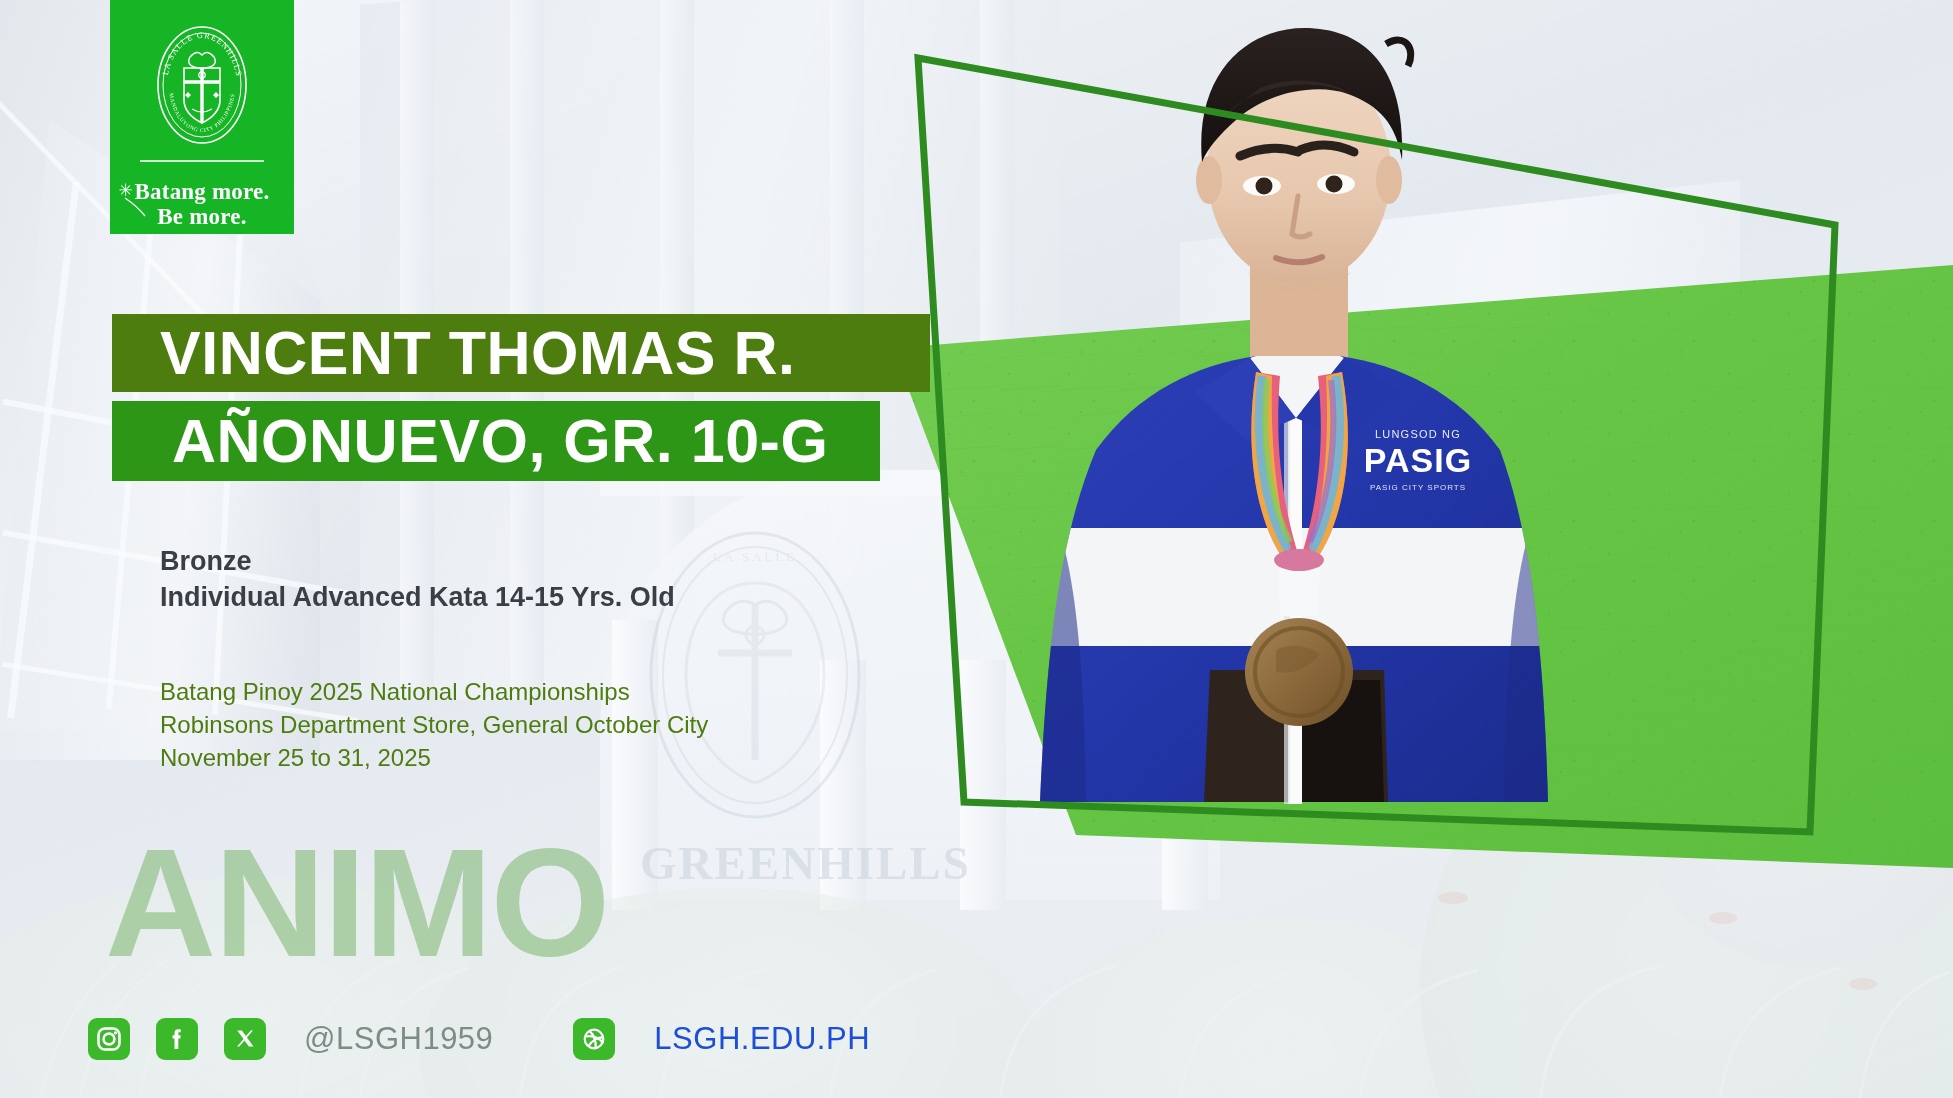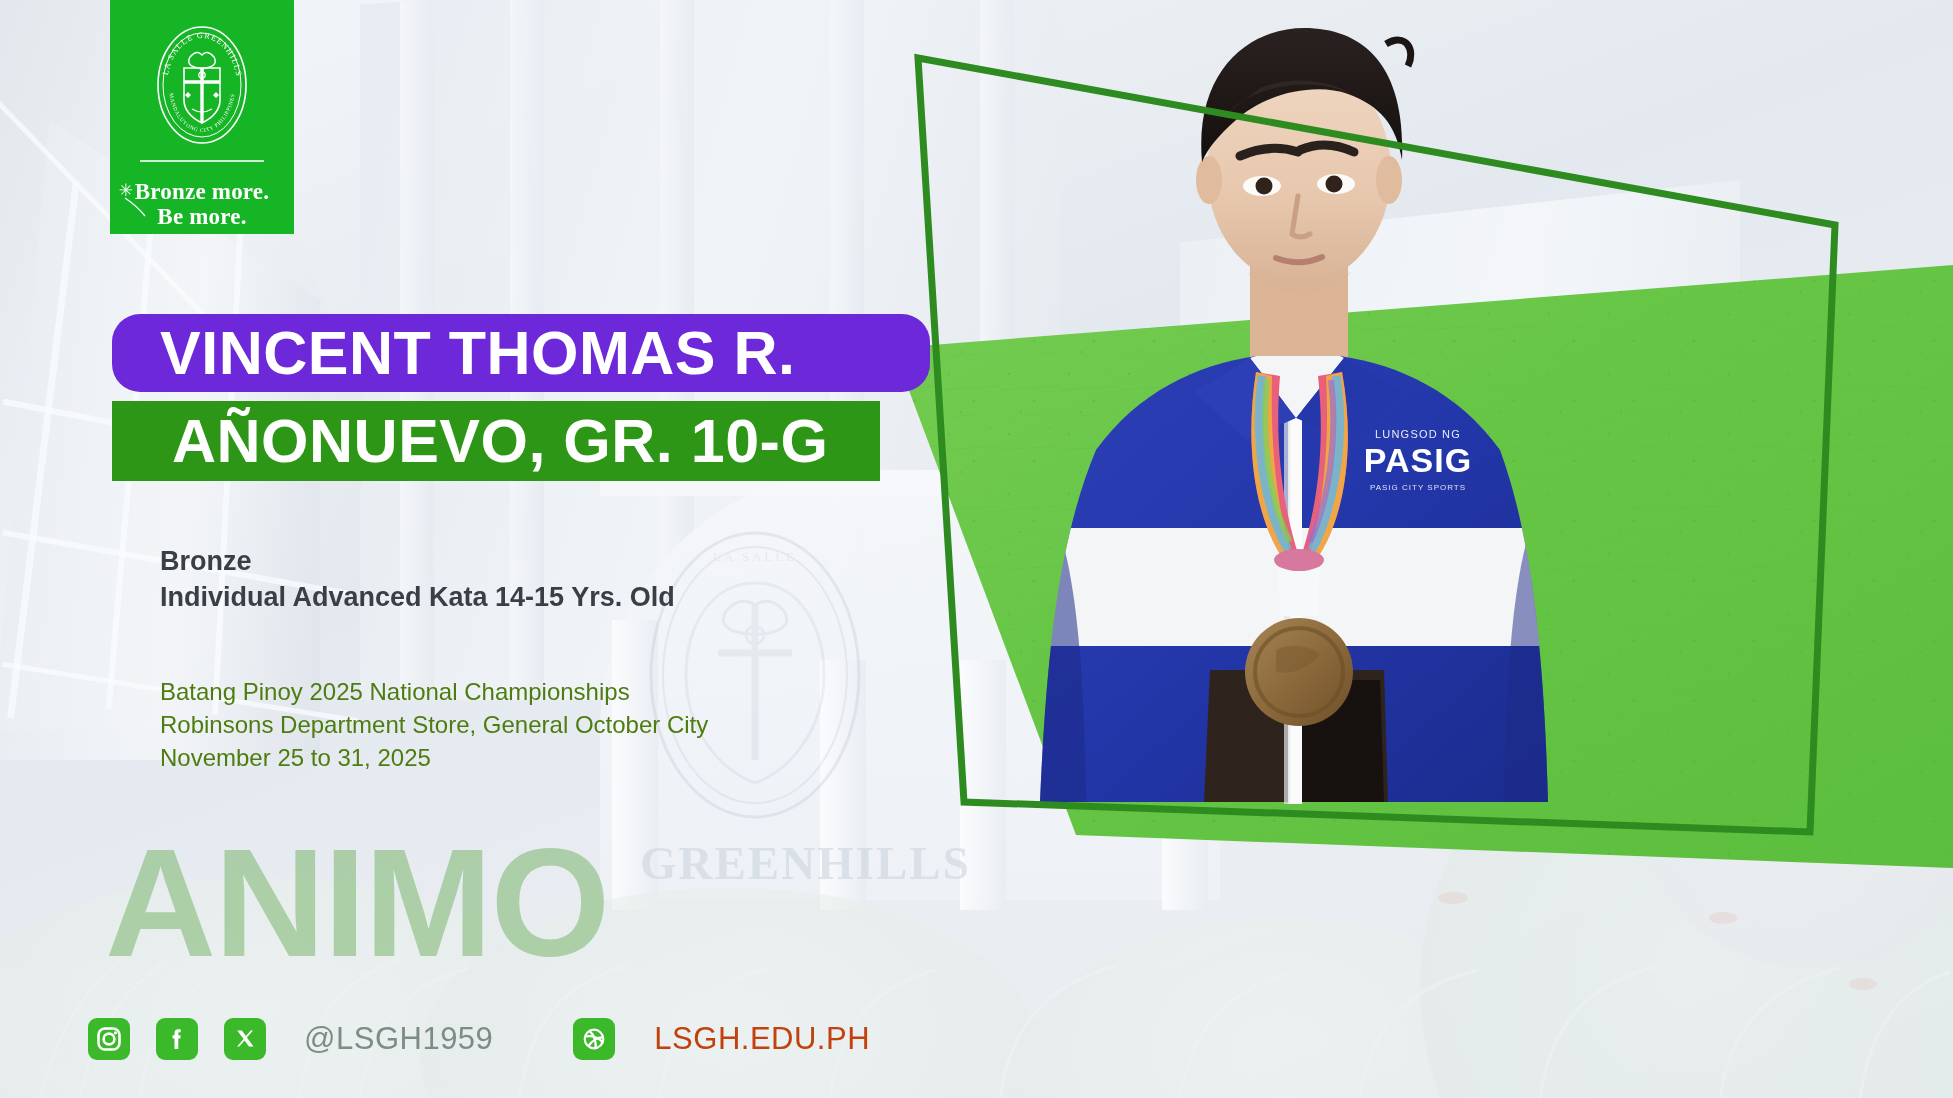--- a/index.html
+++ b/index.html
@@ -411,26 +411,26 @@
       <path d="M38 85 q10 6 20 0" stroke="#ffffff" stroke-width="1.2" fill="none"></path>
     </svg>
 
     <div class="logo-rule"></div>
 
     <div class="tagline">
       <span class="star">✳</span>
       <svg class="swoosh" viewBox="0 0 26 22">
         <path d="M2 2 q12 8 20 18" stroke="#ffffff" stroke-width="1.3" fill="none"></path>
       </svg>
-      <div>Bronze more.</div>
+      <div>Batang more.</div>
       <div>Be more.</div>
     </div>
   </div>
 
-  <div class="name-bar name-bar-1" style="background: #6d28d9; border-radius: 28px;">VINCENT THOMAS R.</div>
+  <div class="name-bar name-bar-1" style="background: #4d7c0f;">VINCENT THOMAS R.</div>
   <div class="name-bar name-bar-2" style="background: rgb(45, 150, 22);">AÑONUEVO, GR. 10-G</div>
 
   <div class="award">
     <div>Bronze</div>
     <div>Individual Advanced Kata 14-15 Yrs. Old</div>
   </div>
 
   <div class="event">
     <div>Batang Pinoy 2025 National Championships</div>
     <div>Robinsons Department Store, General October City</div>
@@ -460,16 +460,16 @@
     <div class="handle" style="color: rgb(125, 141, 134);">@LSGH1959</div>
     <div class="web-gap"></div>
     <div class="sicon" style="background: rgb(60, 184, 43);">
       <svg width="28" height="28" viewBox="0 0 28 28">
         <circle cx="14" cy="14" r="9.3" fill="none" stroke="#fff" stroke-width="2.2"></circle>
         <path d="M5.2 11.5 C12 10 20 13 22.8 18.2" fill="none" stroke="#fff" stroke-width="2.2"></path>
         <path d="M9.3 5.6 C14 10 16.2 17 15.6 23.2" fill="none" stroke="#fff" stroke-width="2.2"></path>
         <path d="M23.2 12.4 C18 12 11.6 15.6 8.2 21.4" fill="none" stroke="#fff" stroke-width="2.2"></path>
       </svg>
     </div>
-    <div class="weburl" style="color: #c2410c;">LSGH.EDU.PH</div>
+    <div class="weburl" style="color: #1d4ed8;">LSGH.EDU.PH</div>
   </div>
 
 </div>
 
 </body></html>

